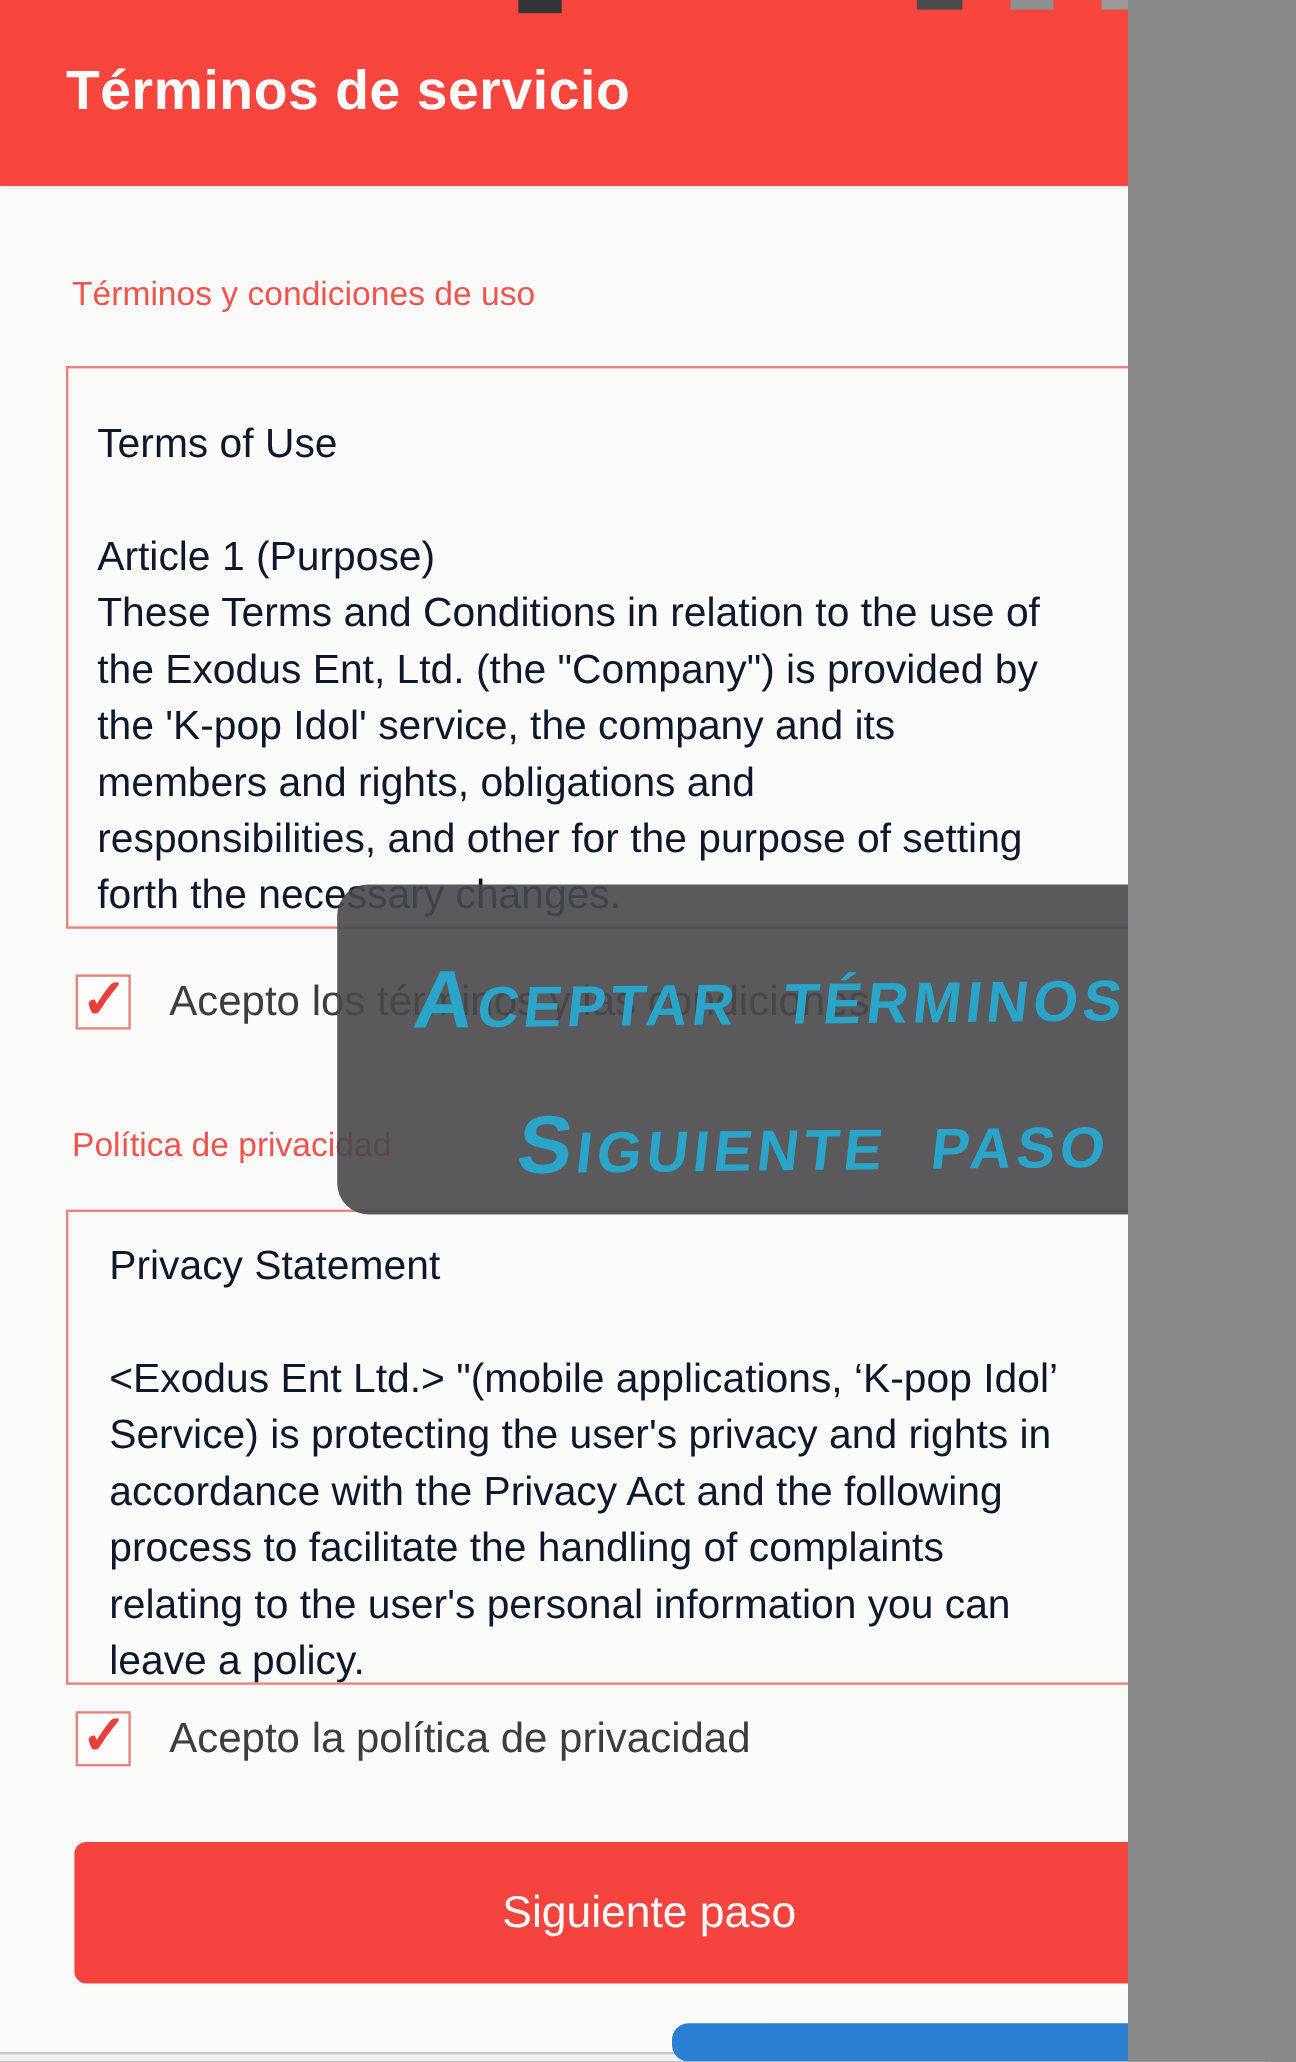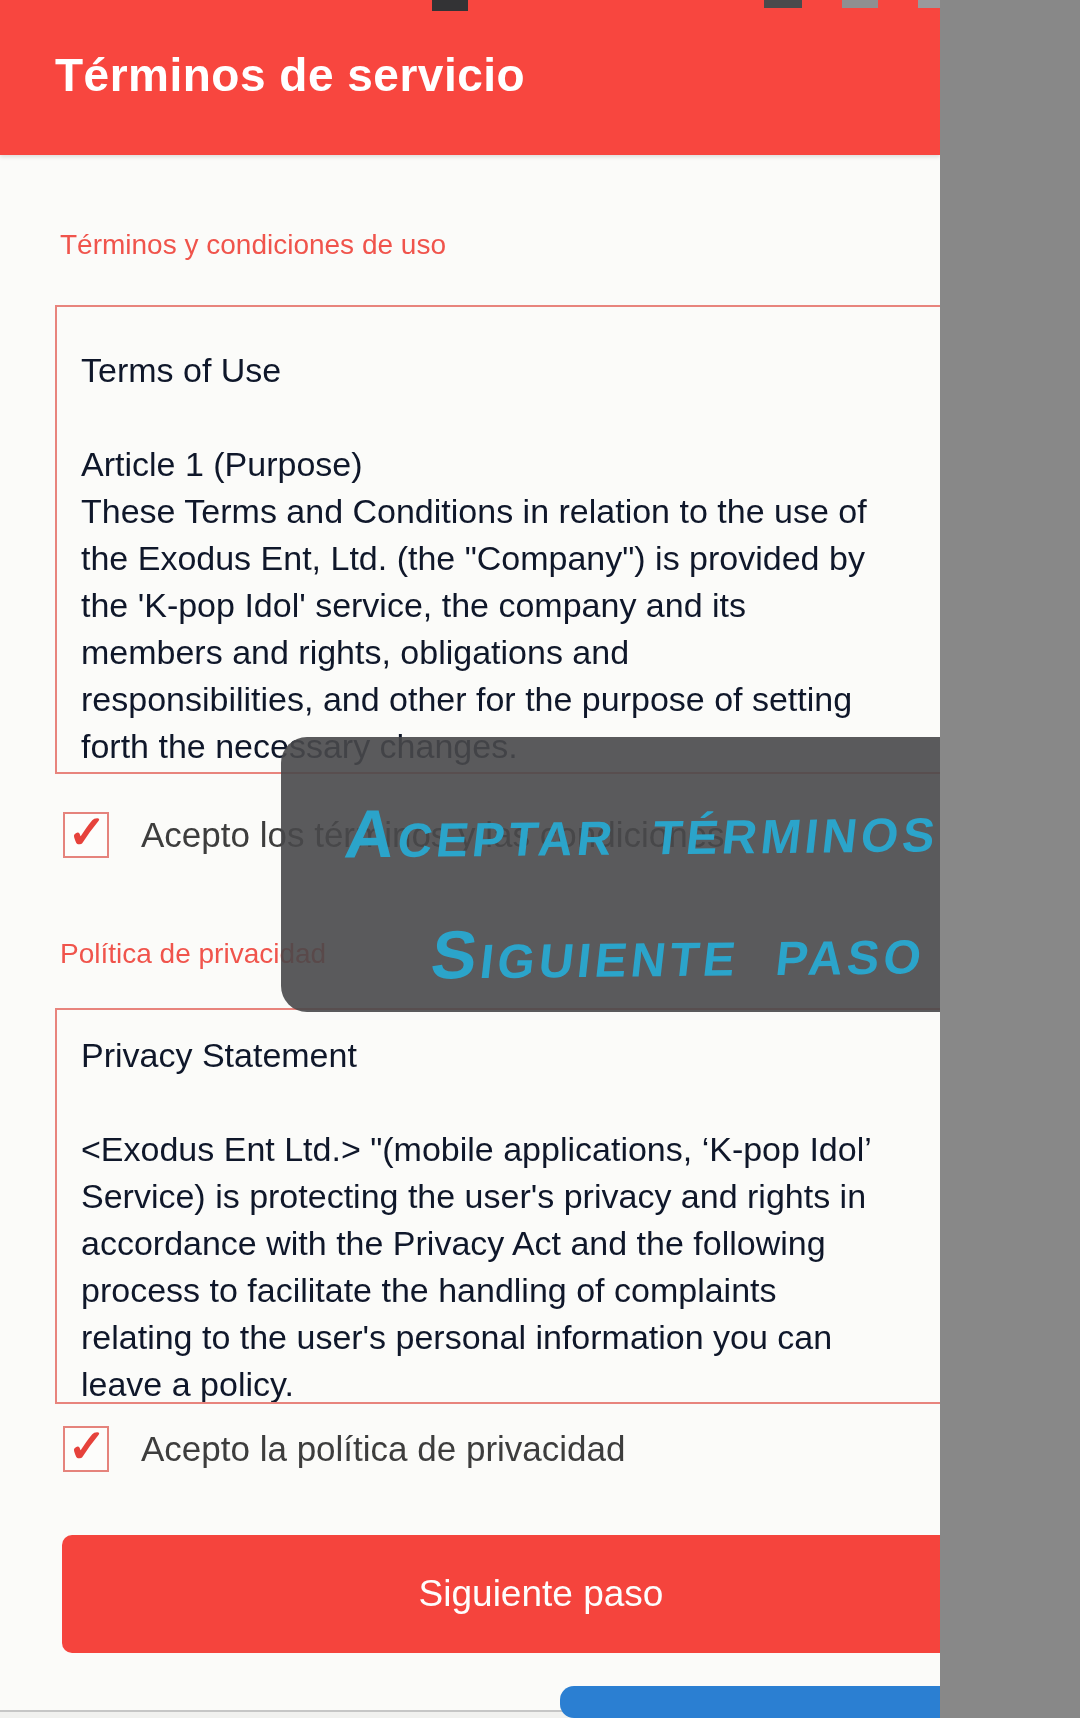--- a/index.html
+++ b/index.html
@@ -31,21 +31,21 @@
     margin:66px 0 0 60px;color:#f0544c;font-size:28px;font-weight:400;
     line-height:48px;
   }
   .section-heading.second{margin-top:72px;}
   
   .textbox{
     box-sizing:border-box;margin:36px 62px 0 55px;width:963px;
     border:2px solid #e8847d;background:#fbfbf9;overflow:hidden;
   }
   .textbox.terms{height:469px;margin-top:36px;}
-  .textbox.privacy{height:396px;margin-top:30px;}
+  .textbox.privacy{height:396px;margin-top:30px;padding-left:10px;}
   .box-text{
     padding:40px 0 0 24px;font-size:34px;line-height:47px;color:#0f172a;
     white-space:pre;
   }
   .textbox.privacy .box-text{padding-top:22px;}
   
   .check-row{display:flex;align-items:center;margin-left:63px;}
   .check-row.first{margin-top:38px;height:46px;}
   .check-row.second{margin-top:22px;height:46px;}
   .checkbox{

